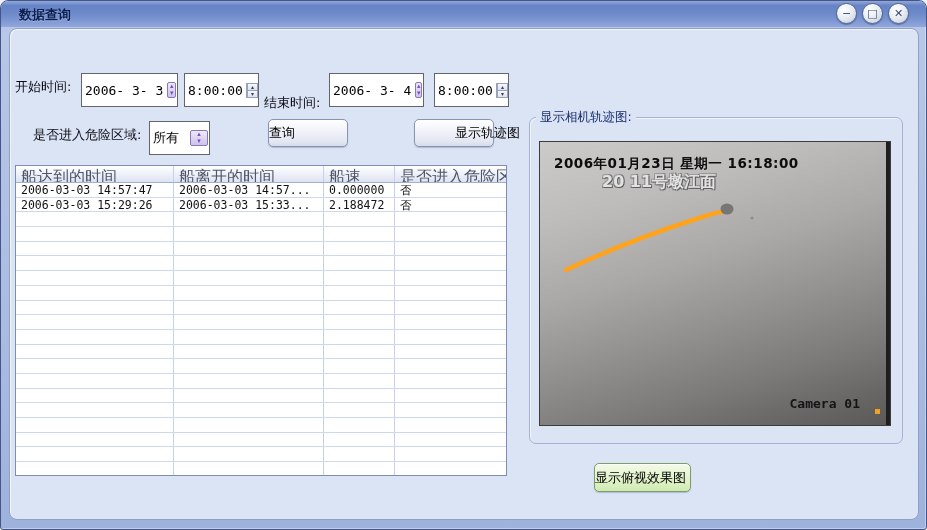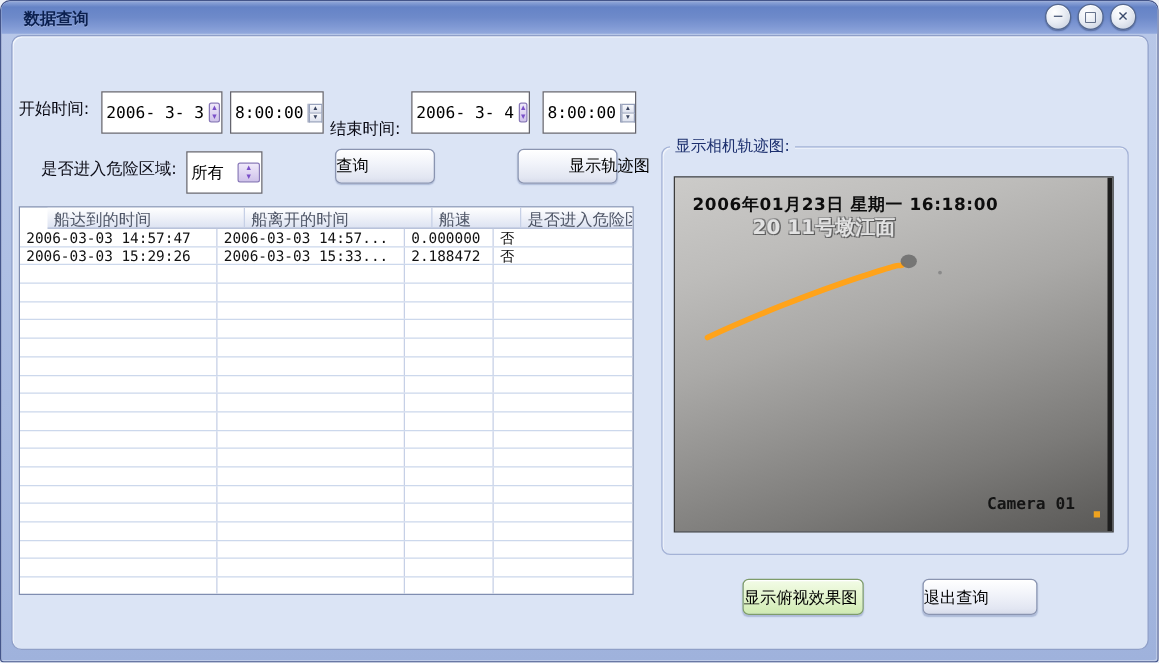--- a/index.html
+++ b/index.html
@@ -70,21 +70,21 @@
   }
   
   .grid {
     position:absolute; left:14px; top:164px; width:492px; height:311px;
     background:#fff; border:1px solid #7f8db0; overflow:hidden;
     display:flex; flex-direction:column;
   }
   .thead {
     display:flex; height:17px; flex:0 0 17px;
     background:linear-gradient(180deg,#ffffff 0%,#edf0f8 55%,#dde3f2 100%);
-    border-bottom:1px solid #a2b0d0; font-size:13px; color:#4e5566;margin-left:22px;
+    border-bottom:1px solid #a2b0d0; font-size:16px; color:#4e5566;
   }
   .th { padding:1px 0 0 5px; border-right:1px solid #c6d0e6; white-space:nowrap; overflow:hidden; }
   .tbody { flex:1; display:flex; flex-direction:column; }
   .tr { display:flex; height:14.7px; flex:0 0 14.7px; border-bottom:1px solid #ccd8ec; }
   .td {
     padding:0 0 0 5px; border-right:1px solid #c6d0e6; white-space:nowrap; overflow:hidden;
     font-family:"DejaVu Sans Mono", monospace; font-size:11.5px; color:#111; line-height:14px;
   }
   .c0{ width:158px; } .c1{ width:150px; } .c2{ width:71px; } .c3{ flex:1; border-right:none; }
   
@@ -339,17 +339,14 @@
     </svg>
     <span class="cam-datetime">2006年01月23日  星期一  16:18:00</span>
     <span class="cam-location">20 11号墩江面</span>
     <span class="cam-label">Camera 01</span>
     <span class="cam-dot"></span>
   </div>
 
   <div class="xp-btn green" style="left:593px; top:462px; width:97px; height:29px;">
     <span>显示俯视效果图</span>
   </div>
-  <div class="xp-btn" style="left:737px; top:462px; width:92px; height:29px;">
-    <span>退出查询</span>
-  </div>
 
 </div>
 
 </body></html>

